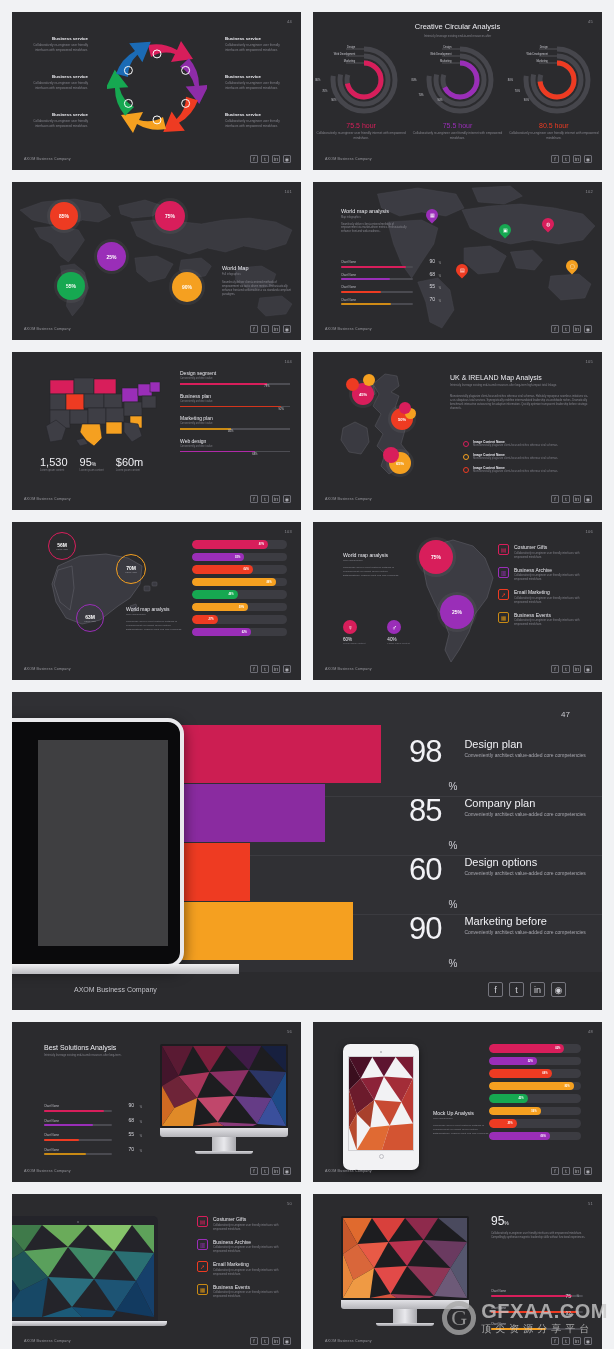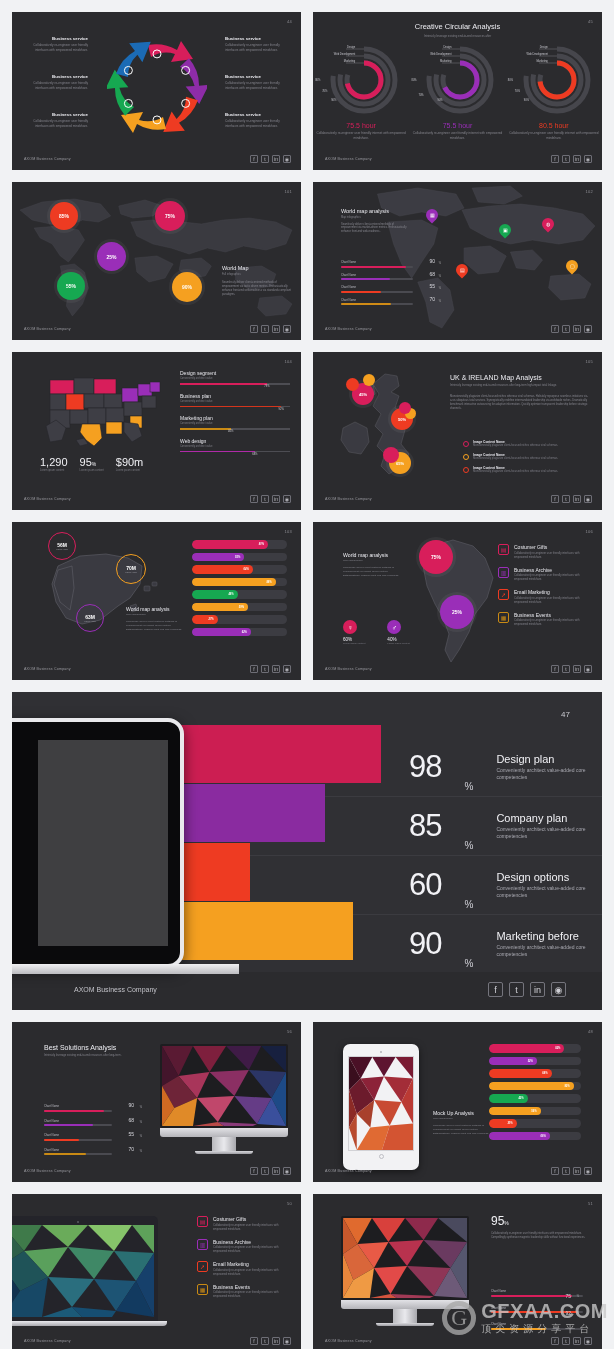--- a/index.html
+++ b/index.html
@@ -106,21 +106,21 @@
   .legrow .p { font-size: 2.7px; color: #7e7e87; line-height: 1.5; }
 
   
   .feature { position: relative; background: #303034; width: 590px; height: 318px; overflow: hidden; }
   .feature .snum { position: absolute; top: 18px; right: 32px; font-size: 8px; color: #c9c9cf; }
   .frow { position: absolute; left: 0; right: 0; height: 58px; display: flex; align-items: stretch; }
   .frow .ficon { width: 64px; display: flex; align-items: center; justify-content: center; }
   .frow .ficon svg { width: 22px; height: 22px; }
   .frow .fbar { position: relative; flex: 1; }
   .frow .fbar > i { position: absolute; left: 0; top: 19px; height: 60px; display: block; }
-  .frow .fstat { width: 215px; display: flex; align-items: center; gap: 23px; padding-left: 22px; z-index: 4; }
+  .frow .fstat { width: 215px; display: flex; align-items: flex-start; gap: 7px; padding-left: 22px; z-index: 4; }
   .frow .fnum { font-size: 31px; color: #f2f2f6; font-weight: 300; line-height: .9; letter-spacing: -1px; }
   .frow .fpct { font-size: 10px; color: #cfcfd6; align-self: flex-end; margin-bottom: 4px; }
   .frow .fttl { font-size: 11px; color: #f0f0f4; }
   .frow .fdesc { font-size: 5px; color: #a8a8b0; line-height: 1.5; margin-top: 2px; }
   .fdivline { position: absolute; left: 0; right: 0; height: 1px; background: #3b3b40; }
   .f-footer { position: absolute; left: 0; right: 0; bottom: 0; height: 38px; background: #2b2b2e; }
   .f-footer .brand { position: absolute; left: 62px; top: 14px; font-size: 7px; color: #c2c2c8; }
   .f-footer .soc { position: absolute; right: 36px; top: 10px; display: flex; gap: 6px; }
   .f-footer .soc i { width: 15px; height: 15px; border: 1px solid #75757d; border-radius: 2px;
                      display:flex; align-items:center; justify-content:center; font-style: normal;
@@ -492,29 +492,29 @@
         <rect x="64" y="52" width="16" height="12" fill="#F5A020"></rect>
         <rect x="88" y="46" width="12" height="12" fill="#F5A020"></rect>
         <path d="M82,52 L96,54 L100,66 L90,72 L82,62 Z" fill="#3e3e45"></path>
         <path d="M4,56 L14,50 L24,58 L20,70 L8,72 Z" fill="#3e3e45"></path>
         <path d="M34,70 L42,68 L46,74 L38,76 Z" fill="#3e3e45"></path>
       </g>
     </svg>
 
     <div class="statrow" style="left:28px;top:104px">
       <div>
-        <div class="n">1,290</div>
+        <div class="n">1,530</div>
         <div class="c">Lorem ipsum content</div>
       </div>
       <div>
         <div class="n"><span>95</span><small>%</small></div>
         <div class="c">Lorem ipsum content</div>
       </div>
       <div>
-        <div class="n">$90m</div>
+        <div class="n">$60m</div>
         <div class="c">Lorem ipsum content</div>
       </div>
     </div>
 
     <div style="position:absolute;left:168px;top:18px;width:110px">
       <div class="tb">
         <div class="h">Design segment</div>
         <div class="s">Conveniently architect value</div>
         <div class="tr">
               <i style="width:79%;background:#D81E5B"></i>

